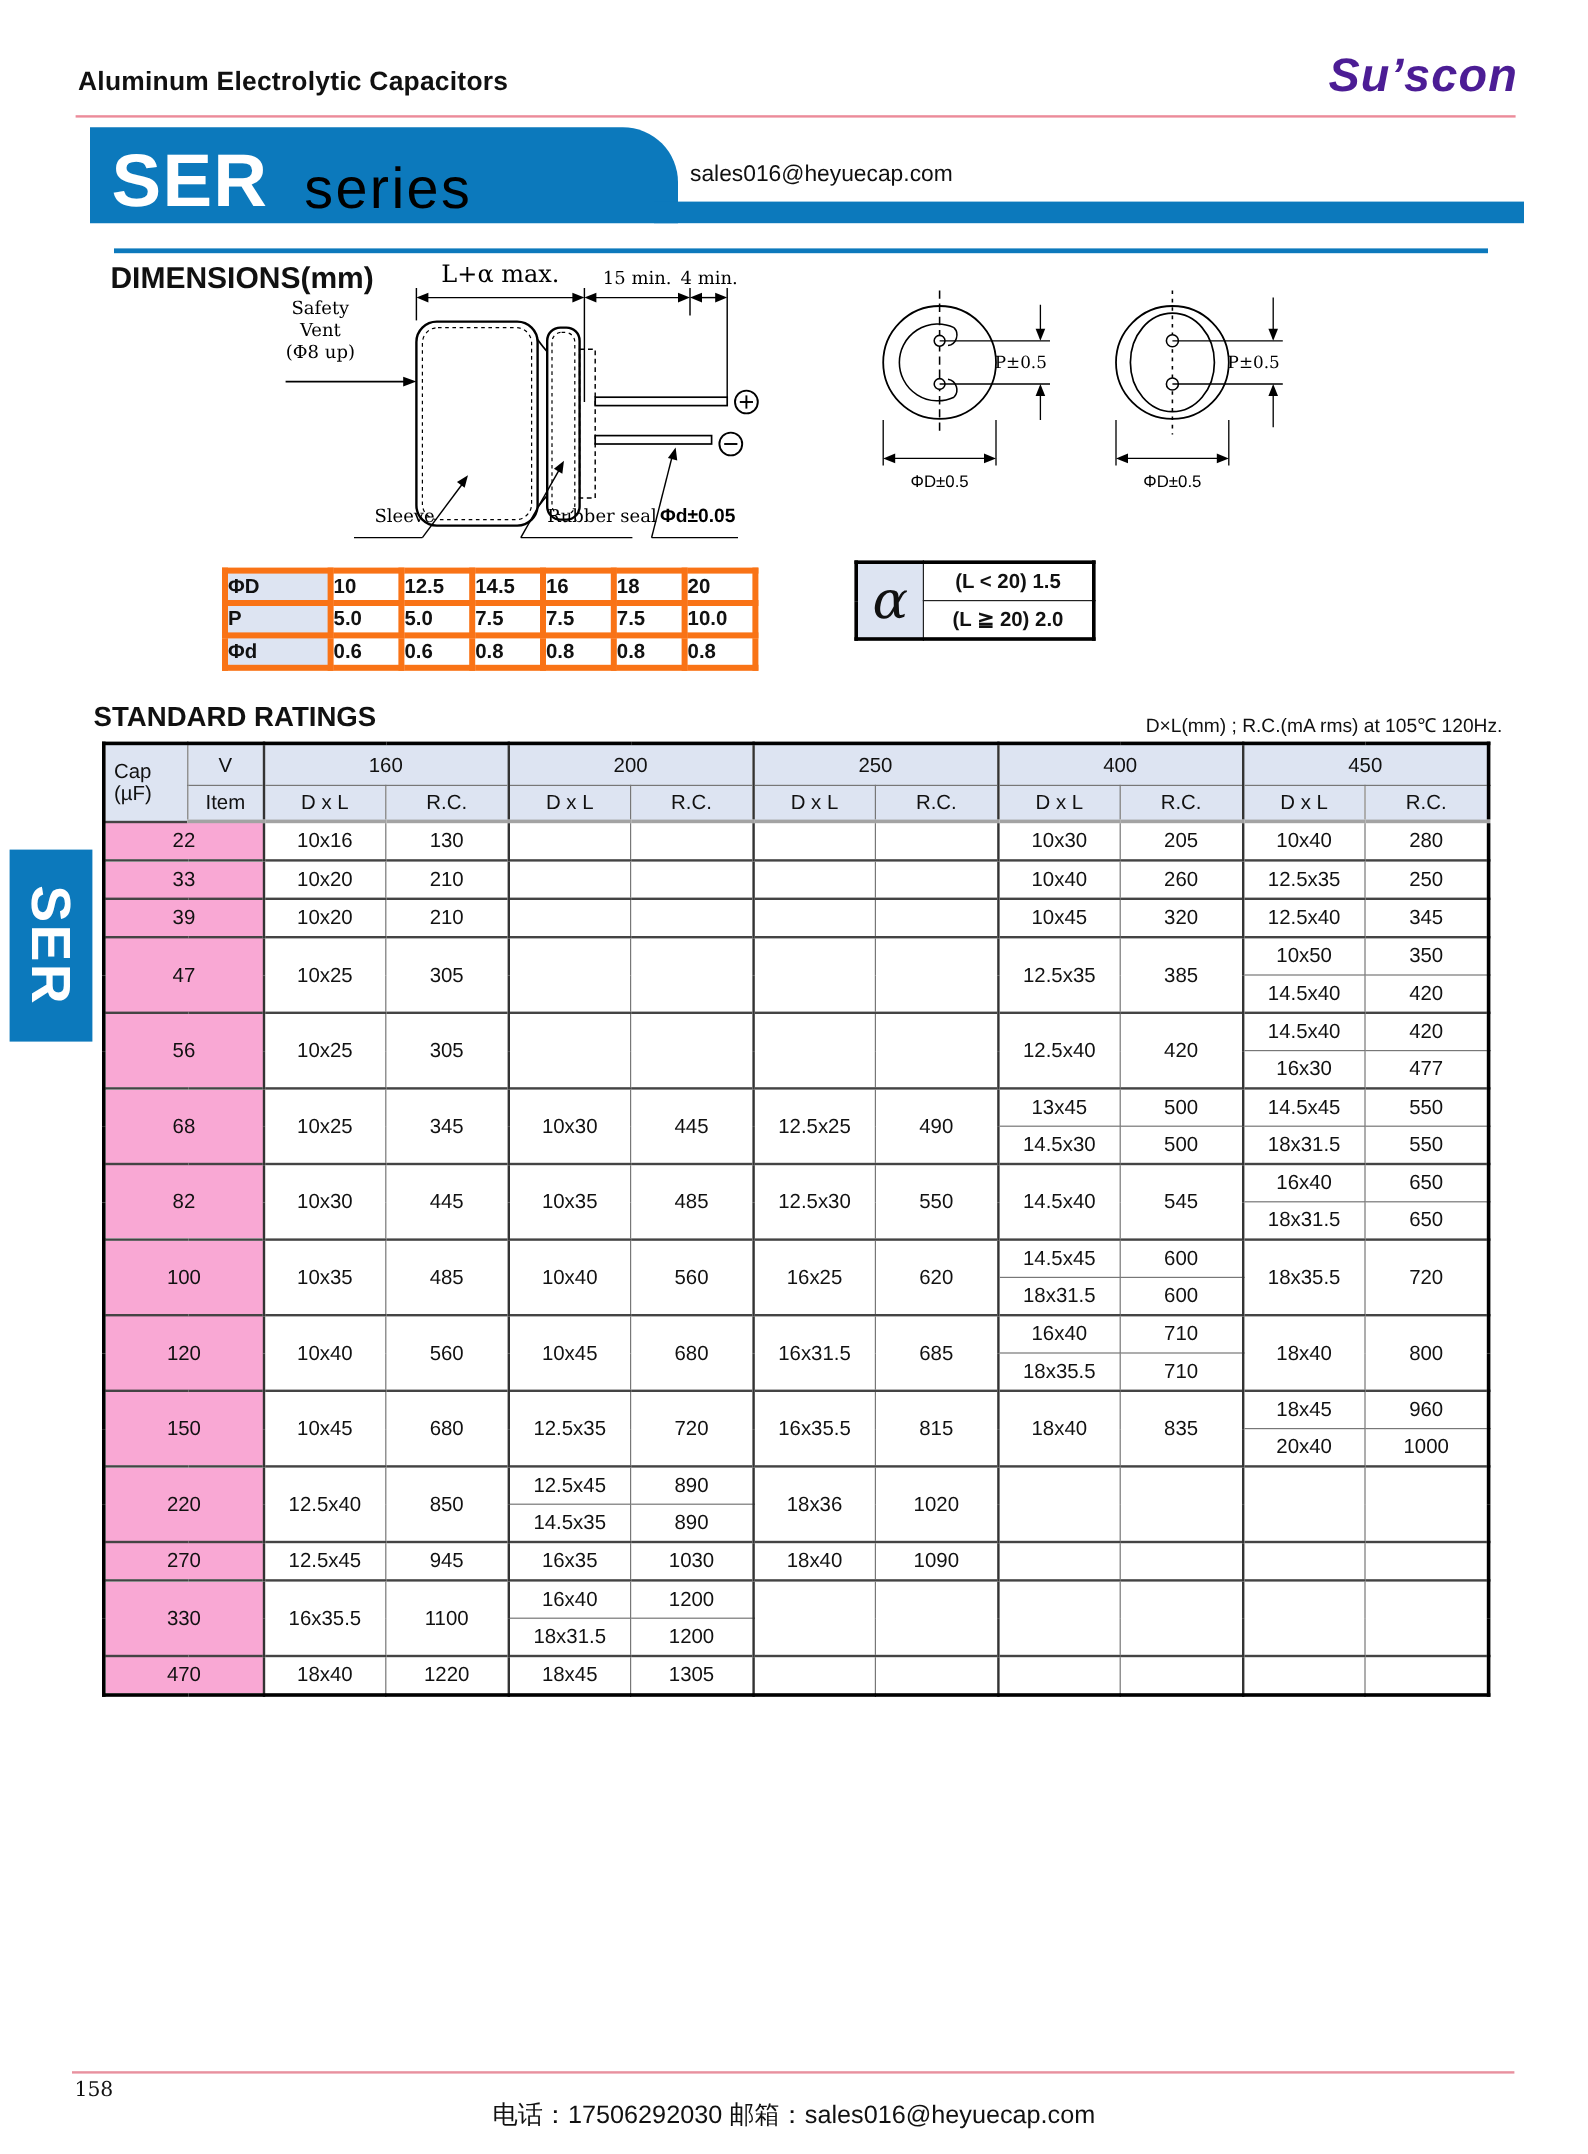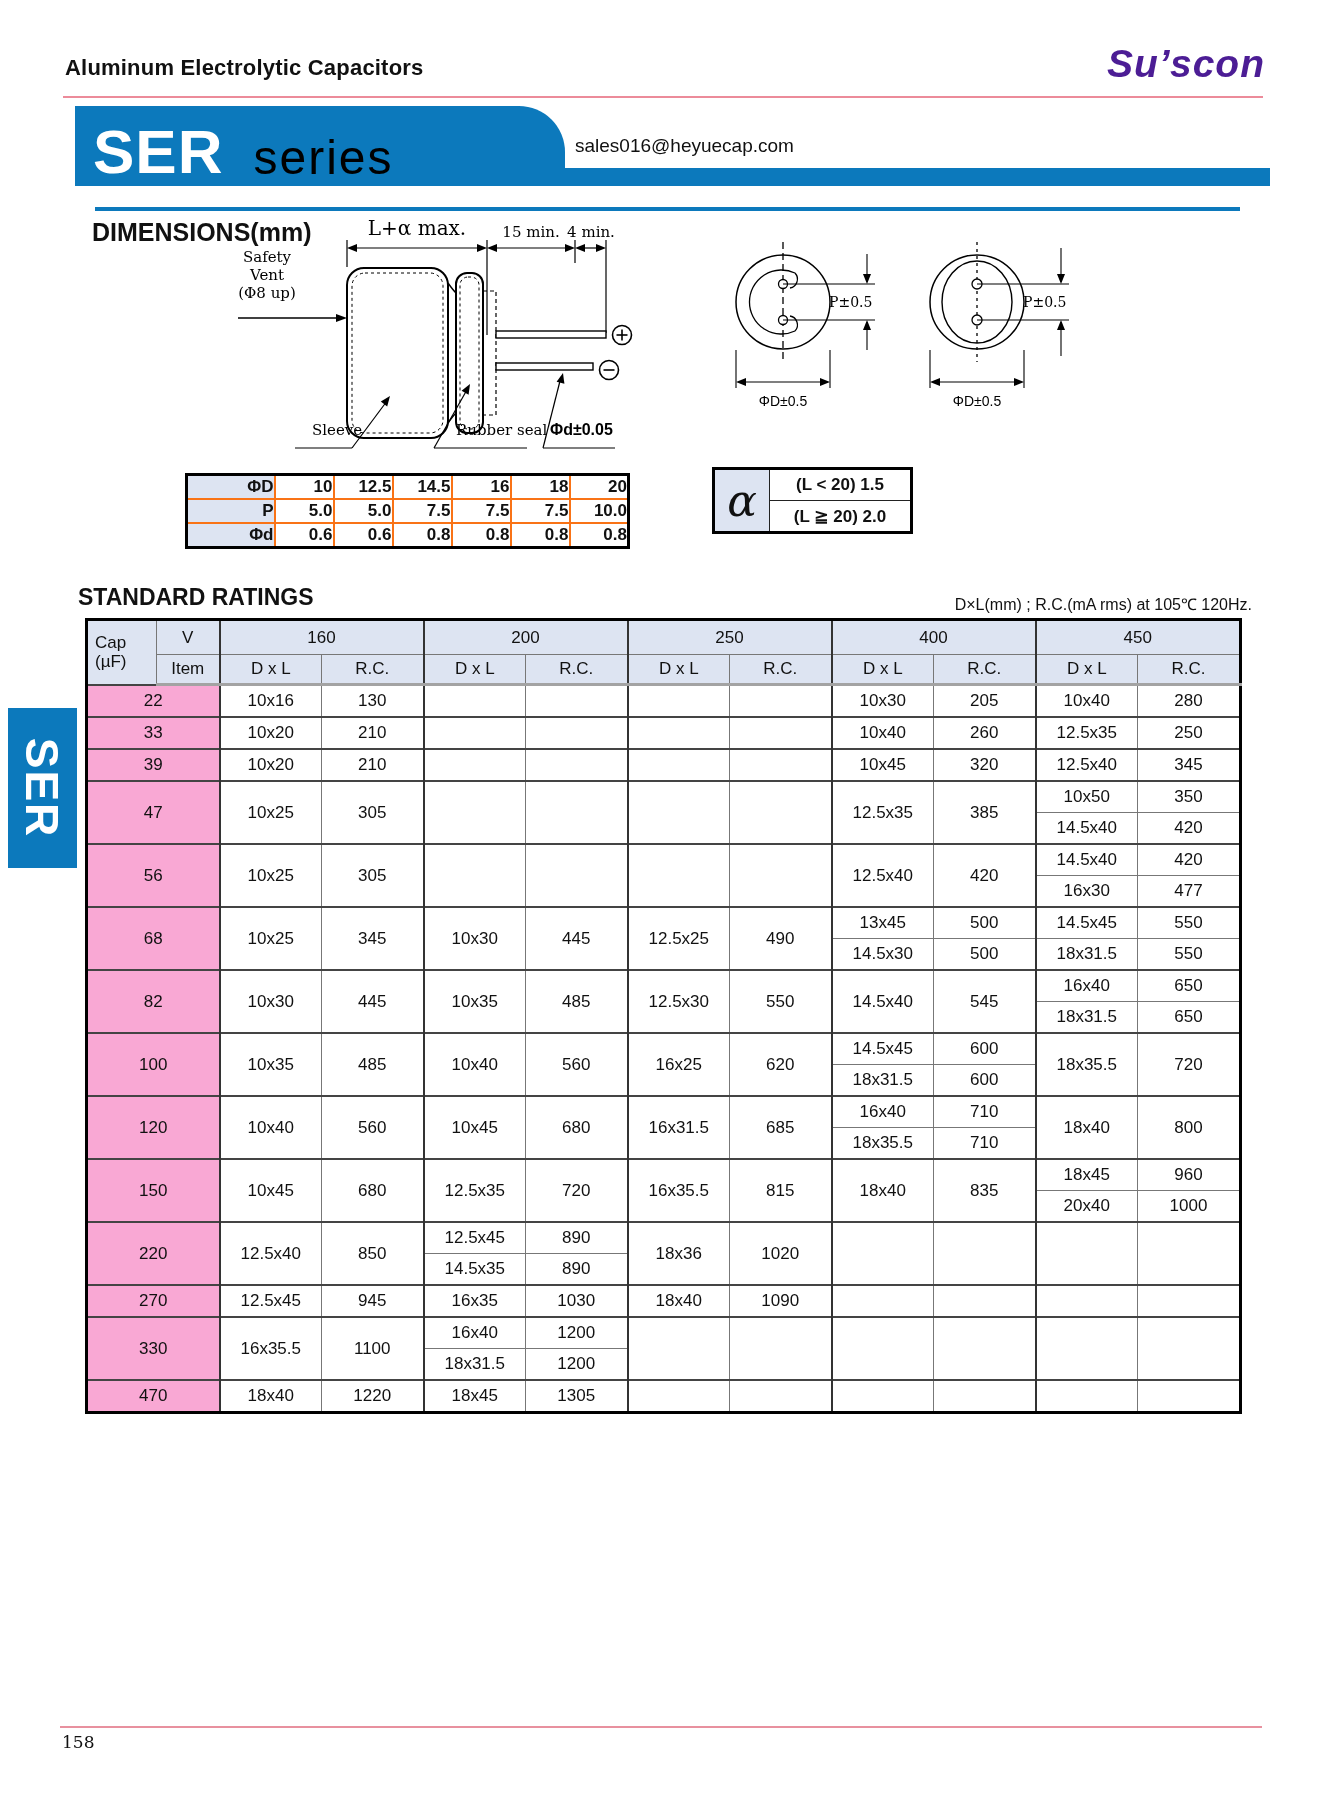--- a/index.html
+++ b/index.html
@@ -21,21 +21,21 @@
 
   
   .dim-heading{left:92px;top:218px;font-size:25px;font-weight:bold;}
   svg text{font-family:"DejaVu Serif",serif;fill:#000;}
   svg text.sans{font-family:"Liberation Sans",sans-serif;}
   svg line,svg path{stroke:#000;fill:none;}
   svg polygon{fill:#000;stroke:none;}
 
   .dimtable{left:185px;top:473px;border-collapse:collapse;table-layout:fixed;border:3px solid #000;
             font-size:17px;font-weight:600;}
-  .dimtable td{border:2px solid #f97316;text-align:right;height:22px;padding:0;background:#fff;}
+  .dimtable td{border:5px solid #f97316;text-align:left;height:22px;padding:0;background:#fff;}
   .dimtable td.hd{background:#dde4f2;}
 
   .alphatable{left:712px;top:467px;border-collapse:collapse;border:3px solid #000;table-layout:fixed;}
   .alphatable td{border:1.5px solid #222;text-align:center;padding:0;background:#fff;}
   .alphatable .sym{width:54px;background:#dde4f2;font-family:"DejaVu Serif",serif;font-style:italic;font-size:44px;}
   .alphatable .v{width:140px;height:30px;font-size:17px;font-weight:600;}
 
   
   .sr-heading{left:78px;top:584px;font-size:23px;font-weight:bold;}
   .sr-note{left:712px;top:593px;width:540px;text-align:right;font-size:16px;}
@@ -504,14 +504,15 @@
         </tr>
       </tbody>
     </table>
 
   <div class="abs side-tab">
     <span>SER</span>
   </div>
 
   <div class="abs foot-rule"></div>
   <div class="abs foot-page">158</div>
+  <div class="abs foot-contact">电话：17506292030  邮箱：sales016@heyuecap.com</div>
 
 </div>
 
 </body></html>

